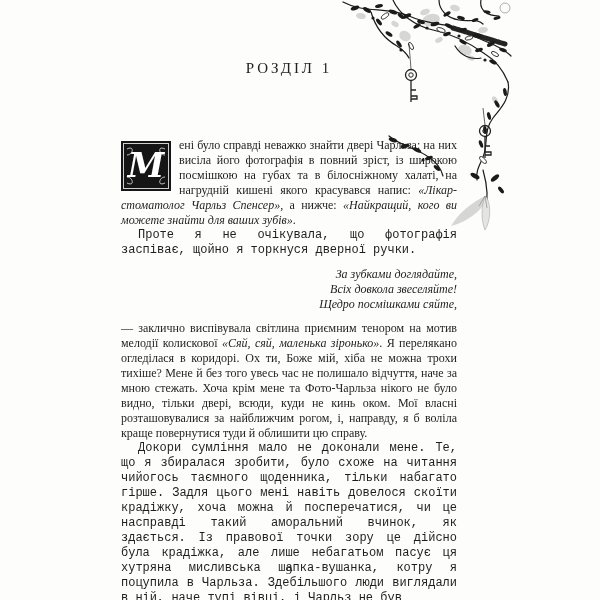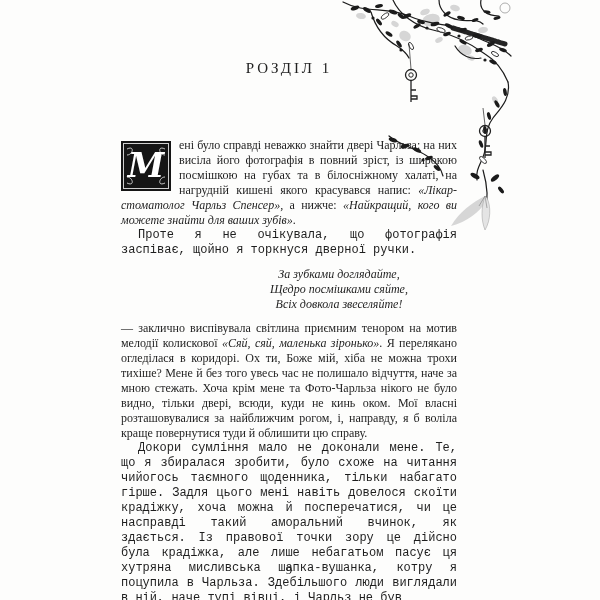--- a/index.html
+++ b/index.html
@@ -32,21 +32,21 @@
     border:1px solid rgba(255,255,255,.8);pointer-events:none;
   }
   .dropcap .letter{
     color:#fff;font-family:"DejaVu Serif","Liberation Serif",serif;
     font-style:italic;font-weight:bold;font-size:33px;line-height:1;
     position:relative;top:-1px;
   }
   .dropcap svg.flourish{position:absolute;inset:0;}
   .verse{
     margin:9px 0 9px 100px;font-style:italic;line-height:15px;
-    text-align:center;
+    text-align:right;
   }
   .page-number{
     position:absolute;top:562px;left:121px;width:336px;
     text-align:center;font-size:13px;
   }
 </style>
 </head>
 <body>
 
 <div class="canvas">
@@ -163,22 +163,22 @@
           <path d="M6,8 C14,4 12,14 6,14 M44,8 C36,4 38,14 44,14 M6,42 C14,46 12,36 6,36 M44,42 C36,46 38,36 44,36" fill="none" stroke="rgba(255,255,255,.75)" stroke-width="1"></path>
         </svg>
         <span class="letter">М</span>
       </span><span><span>ені було справді неважко знайти двері Чарльза: на них висіла його фотографія в повний зріст, із широкою посмішкою на губах та в білосніжному халаті, на нагрудній кишені якого красувався напис: </span><span class="it">«Лікар-стоматолог Чарльз Спенсер»</span><span>, а нижче: </span><span class="it">«Найкращий, кого ви можете знайти для ваших зубів»</span><span>.</span></span>
     </p>
 
     <p class="indent">Проте я не очікувала, що фотографія заспіває, щойно я торкнуся дверної ручки.</p>
 
     <div class="verse">
       <div>За зубками доглядайте,</div>
+      <div>Всіх довкола звеселяйте!</div>
       <div>Щедро посмішками сяйте,</div>
-      <div>Всіх довкола звеселяйте!</div>
     </div>
 
     <p><span>— заклично виспівувала світлина приємним тенором на мотив мелодії колискової </span><span class="it">«Сяй, сяй, маленька зіронько»</span><span>. Я перелякано огледілася в коридорі. Ох ти, Боже мій, хіба не можна трохи тихіше? Мене й без того увесь час не полишало відчуття, наче за мною стежать. Хоча крім мене та Фото-Чарльза нікого не було видно, тільки двері, всюди, куди не кинь оком. Мої власні розташовувалися за найближчим рогом, і, направду, я б воліла краще повернутися туди й облишити цю справу.</span></p>
 
     <p class="indent">Докори сумління мало не доконали мене. Те, що я збиралася зробити, було схоже на читання чийогось таємного щоденника, тільки набагато гірше. Задля цього мені навіть довелося скоїти крадіжку, хоча можна й посперечатися, чи це насправді такий аморальний вчинок, як здається. Із правової точки зору це дійсно була крадіжка, але лише небагатьом пасує ця хутряна мисливська шапка-вушанка, котру я поцупила в Чарльза. Здебільшого люди виглядали в ній, наче тупі вівці, і Чарльз не був</p>
 
   </div>
 
   <div class="page-number">9</div>
 

